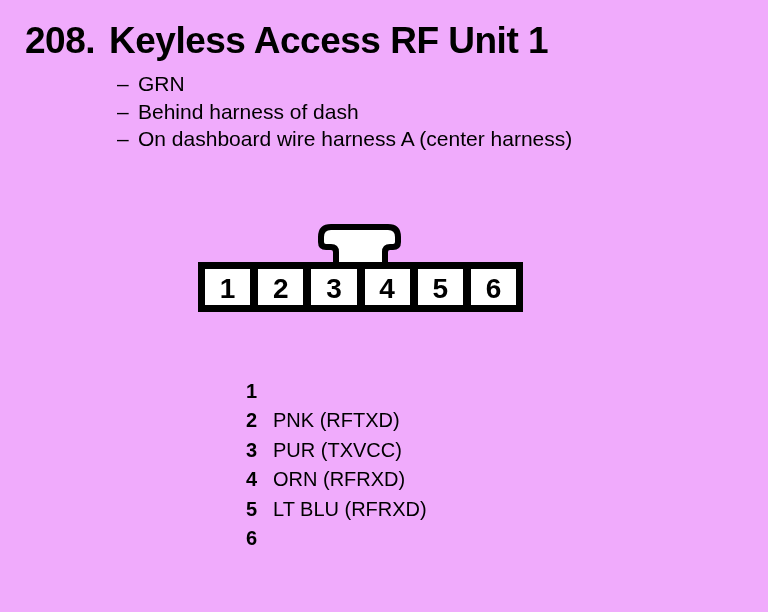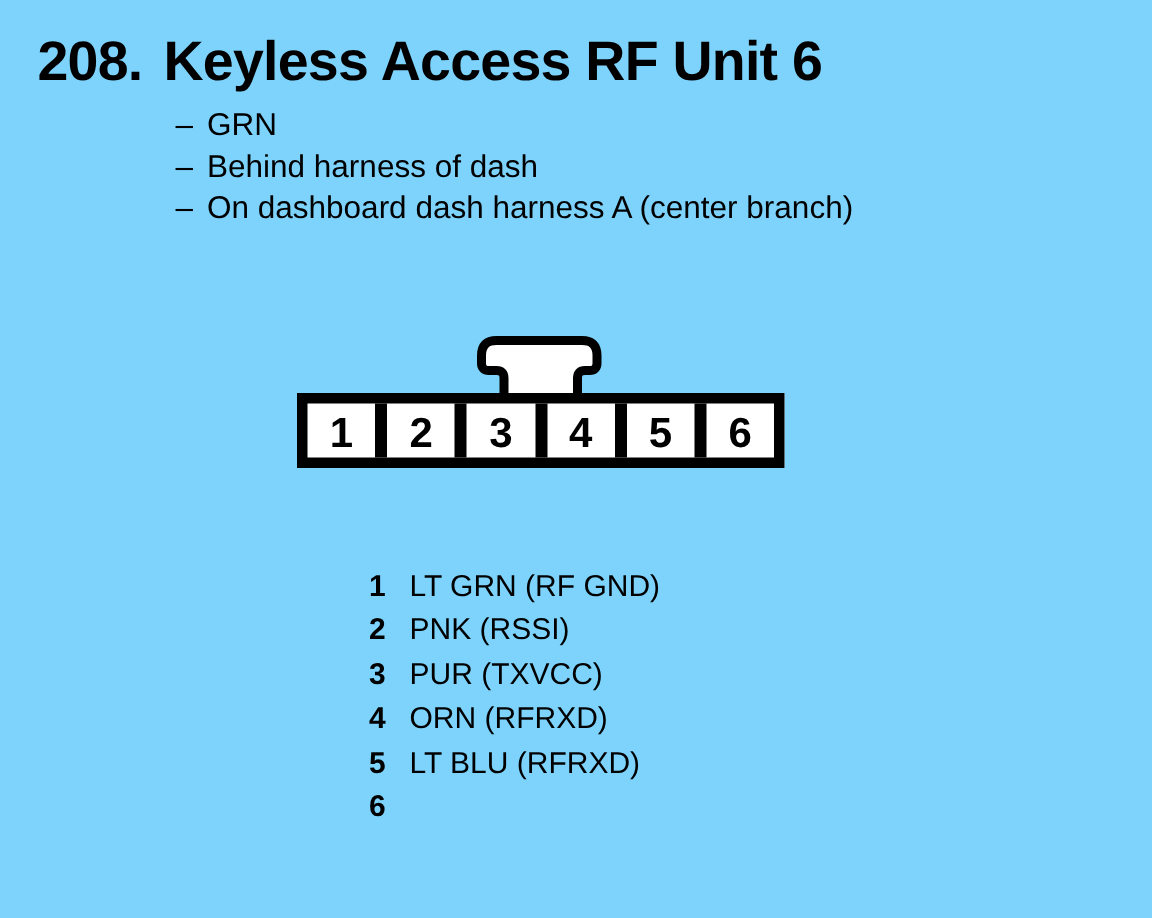--- a/index.html
+++ b/index.html
@@ -4,21 +4,21 @@
 <style>
   html, body {
     margin: 0;
     padding: 0;
     background: #ffffff;
   }
   .page {
     position: relative;
     width: 768px;
     height: 612px;
-    background: #7dd3fc;
+    background: #f0abfc;
     color: #000000;
     font-family: "Liberation Sans", sans-serif;
     overflow: hidden;
   }
 
   
   .title {
     position: absolute;
     left: 25px;
     top: 20px;
@@ -109,35 +109,35 @@
     font-weight: normal;
   }
 </style>
 </head>
 <body>
 
 <div class="page">
 
   <div class="title">
     <span class="item-num">208.</span>
-    <span class="item-label">Keyless Access RF Unit 6</span>
+    <span class="item-label">Keyless Access RF Unit 1</span>
   </div>
 
   <div class="notes">
     <div class="note-line">
       <span class="dash">–</span>
       <span class="txt">GRN</span>
     </div>
     <div class="note-line">
       <span class="dash">–</span>
       <span class="txt">Behind harness of dash</span>
     </div>
     <div class="note-line">
       <span class="dash">–</span>
-      <span class="txt">On dashboard dash harness A (center branch)</span>
+      <span class="txt">On dashboard wire harness A (center harness)</span>
     </div>
   </div>
 
   <svg class="latch-svg" viewBox="300 215 110 60" aria-hidden="true">
     <path d="M 336 270 L 336 252 Q 336 247 331 247 L 326 247 Q 321 247 321 242 L 321 237 Q 321 227 331 227 L 388 227 Q 398 227 398 237 L 398 242 Q 398 247 393 247 L 390 247 Q 385 247 385 252 L 385 270" fill="#ffffff" stroke="#000000" stroke-width="6" stroke-linejoin="round"></path>
   </svg>
 
   <div class="connector-body">
     <div class="pin-cell">
       <span>1</span>
@@ -155,25 +155,24 @@
       <span>5</span>
     </div>
     <div class="pin-cell">
       <span>6</span>
     </div>
   </div>
 
   <div class="pinout">
     <div class="pin-row">
       <span class="pin-num">1</span>
-      <span class="pin-desc">LT GRN (RF GND)</span>
     </div>
     <div class="pin-row">
       <span class="pin-num">2</span>
-      <span class="pin-desc">PNK (RSSI)</span>
+      <span class="pin-desc">PNK (RFTXD)</span>
     </div>
     <div class="pin-row">
       <span class="pin-num">3</span>
       <span class="pin-desc">PUR (TXVCC)</span>
     </div>
     <div class="pin-row">
       <span class="pin-num">4</span>
       <span class="pin-desc">ORN (RFRXD)</span>
     </div>
     <div class="pin-row">

